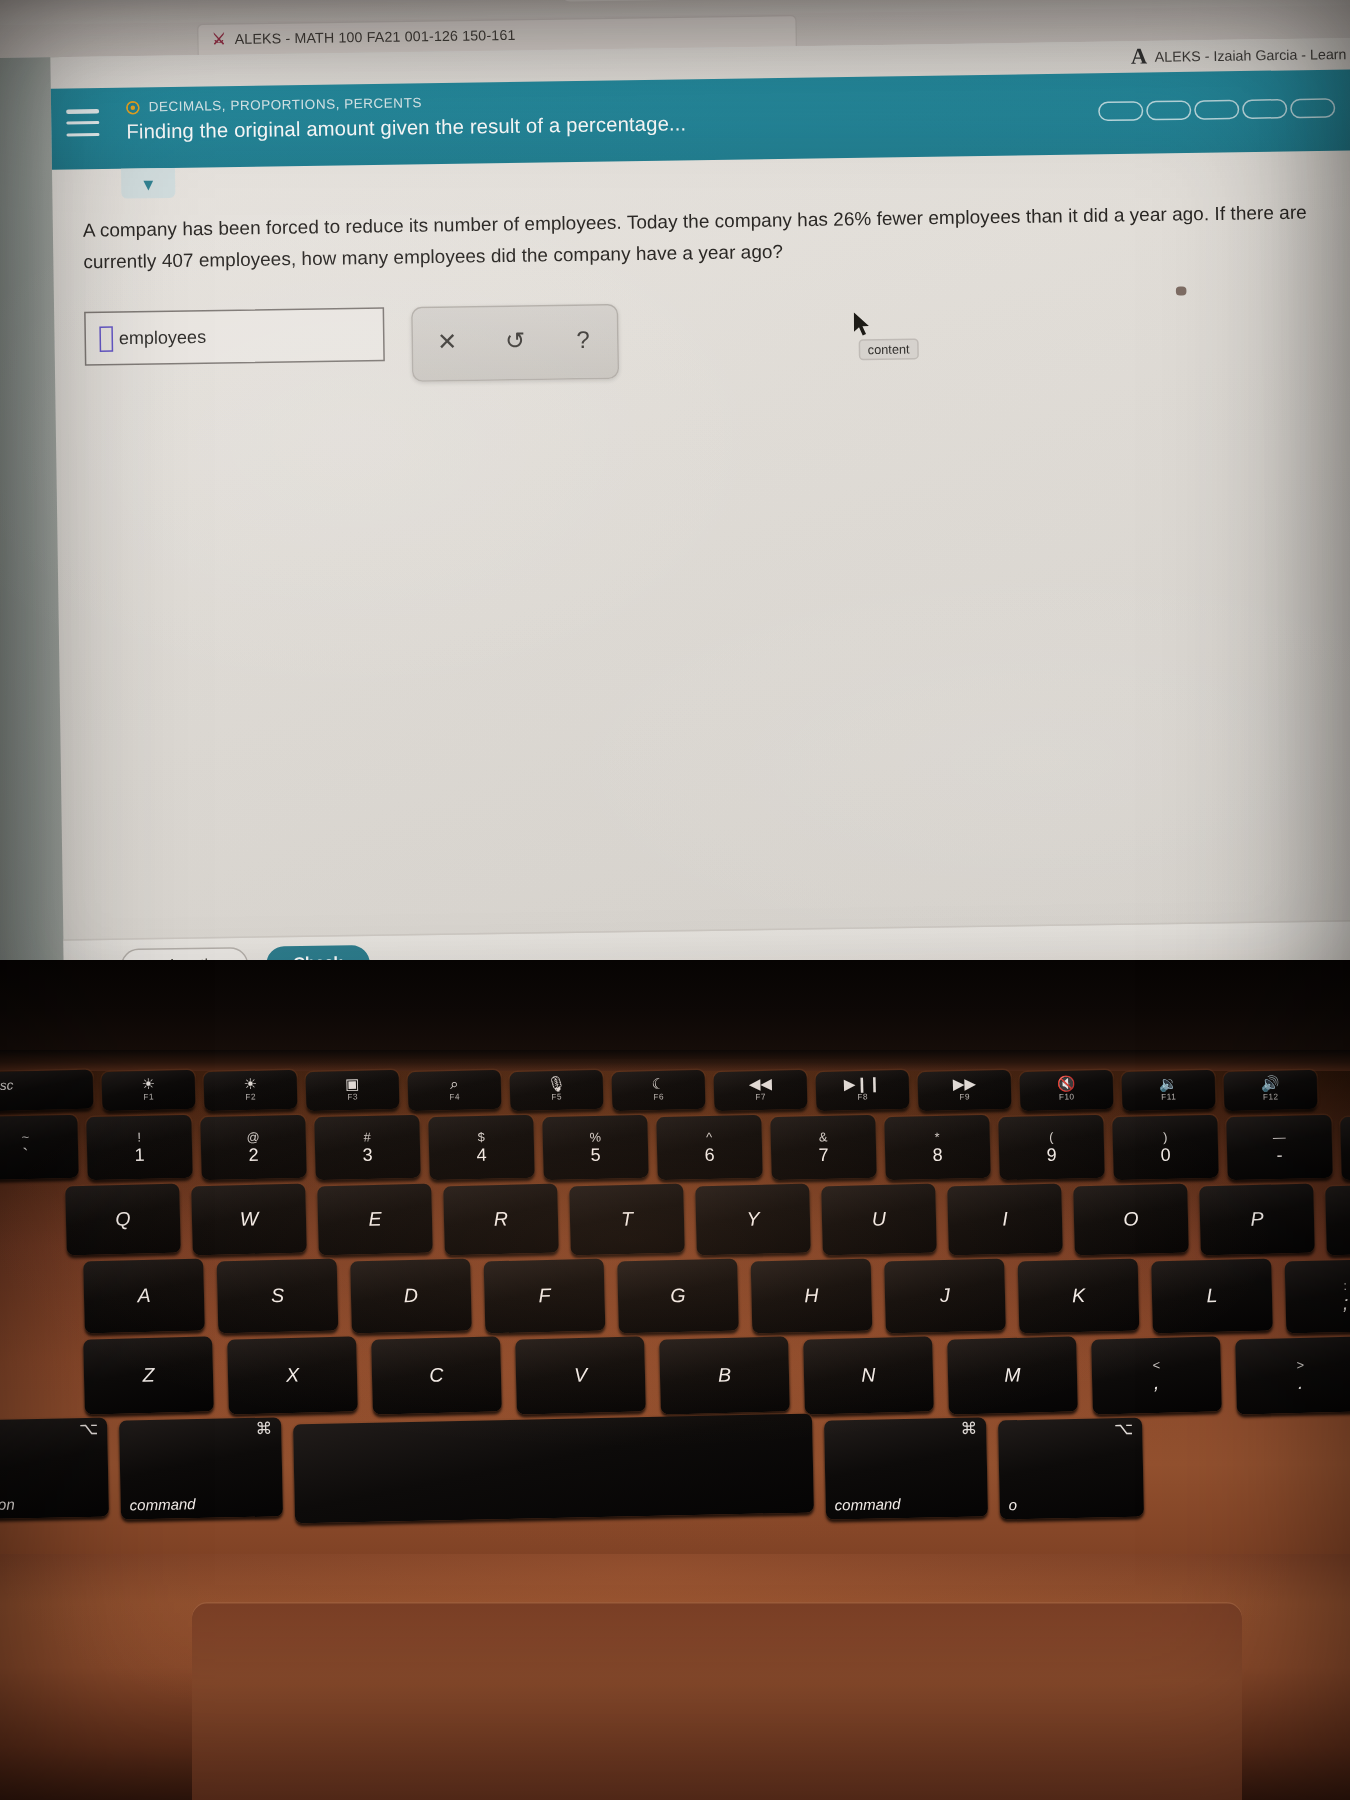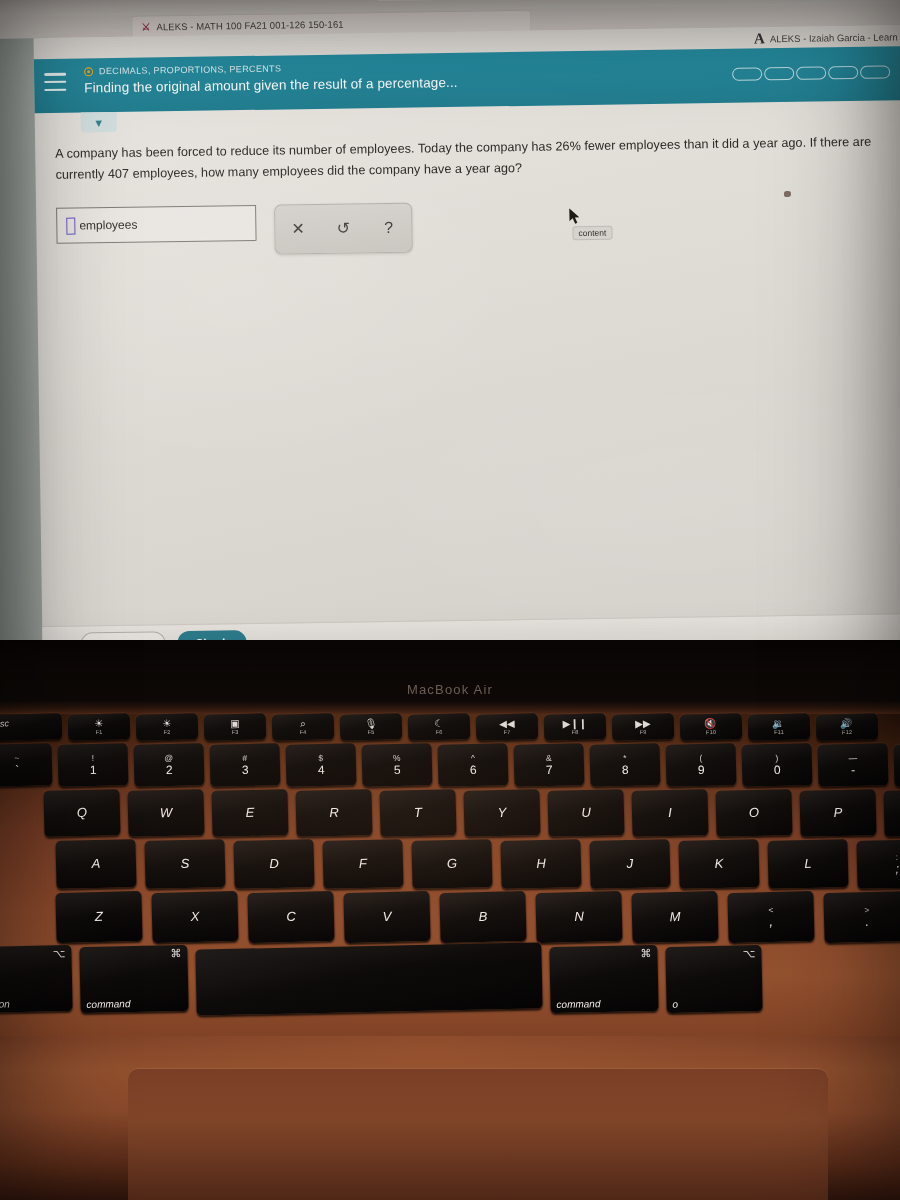--- a/index.html
+++ b/index.html
@@ -434,21 +434,20 @@
           <a href="#">Accessib</a>
         </div>
       </div>
 
       <div class="glare"></div>
       <div class="screen-vignette"></div>
     </div>
   </div>
 
   <div class="lid-shadow"></div>
-  <div class="bezel-label">MacBook Air</div>
   <div class="hinge"></div>
 
   <div class="keyboard">
     <div class="kb-row" id="row-fn" style="top: 8px;">
         <div class="key esc" style="left: -10px; top: 0px; width: 72px; height: 26px; transform: rotate(-1.4deg);">
           <span class="lbl">esc</span>
         </div>
         <div class="key" style="left: 68px; top: 0px; width: 62px; height: 26px; transform: rotate(-1.4deg);">
           <span class="glyph">☀</span>
           <span class="fn">F1</span>

